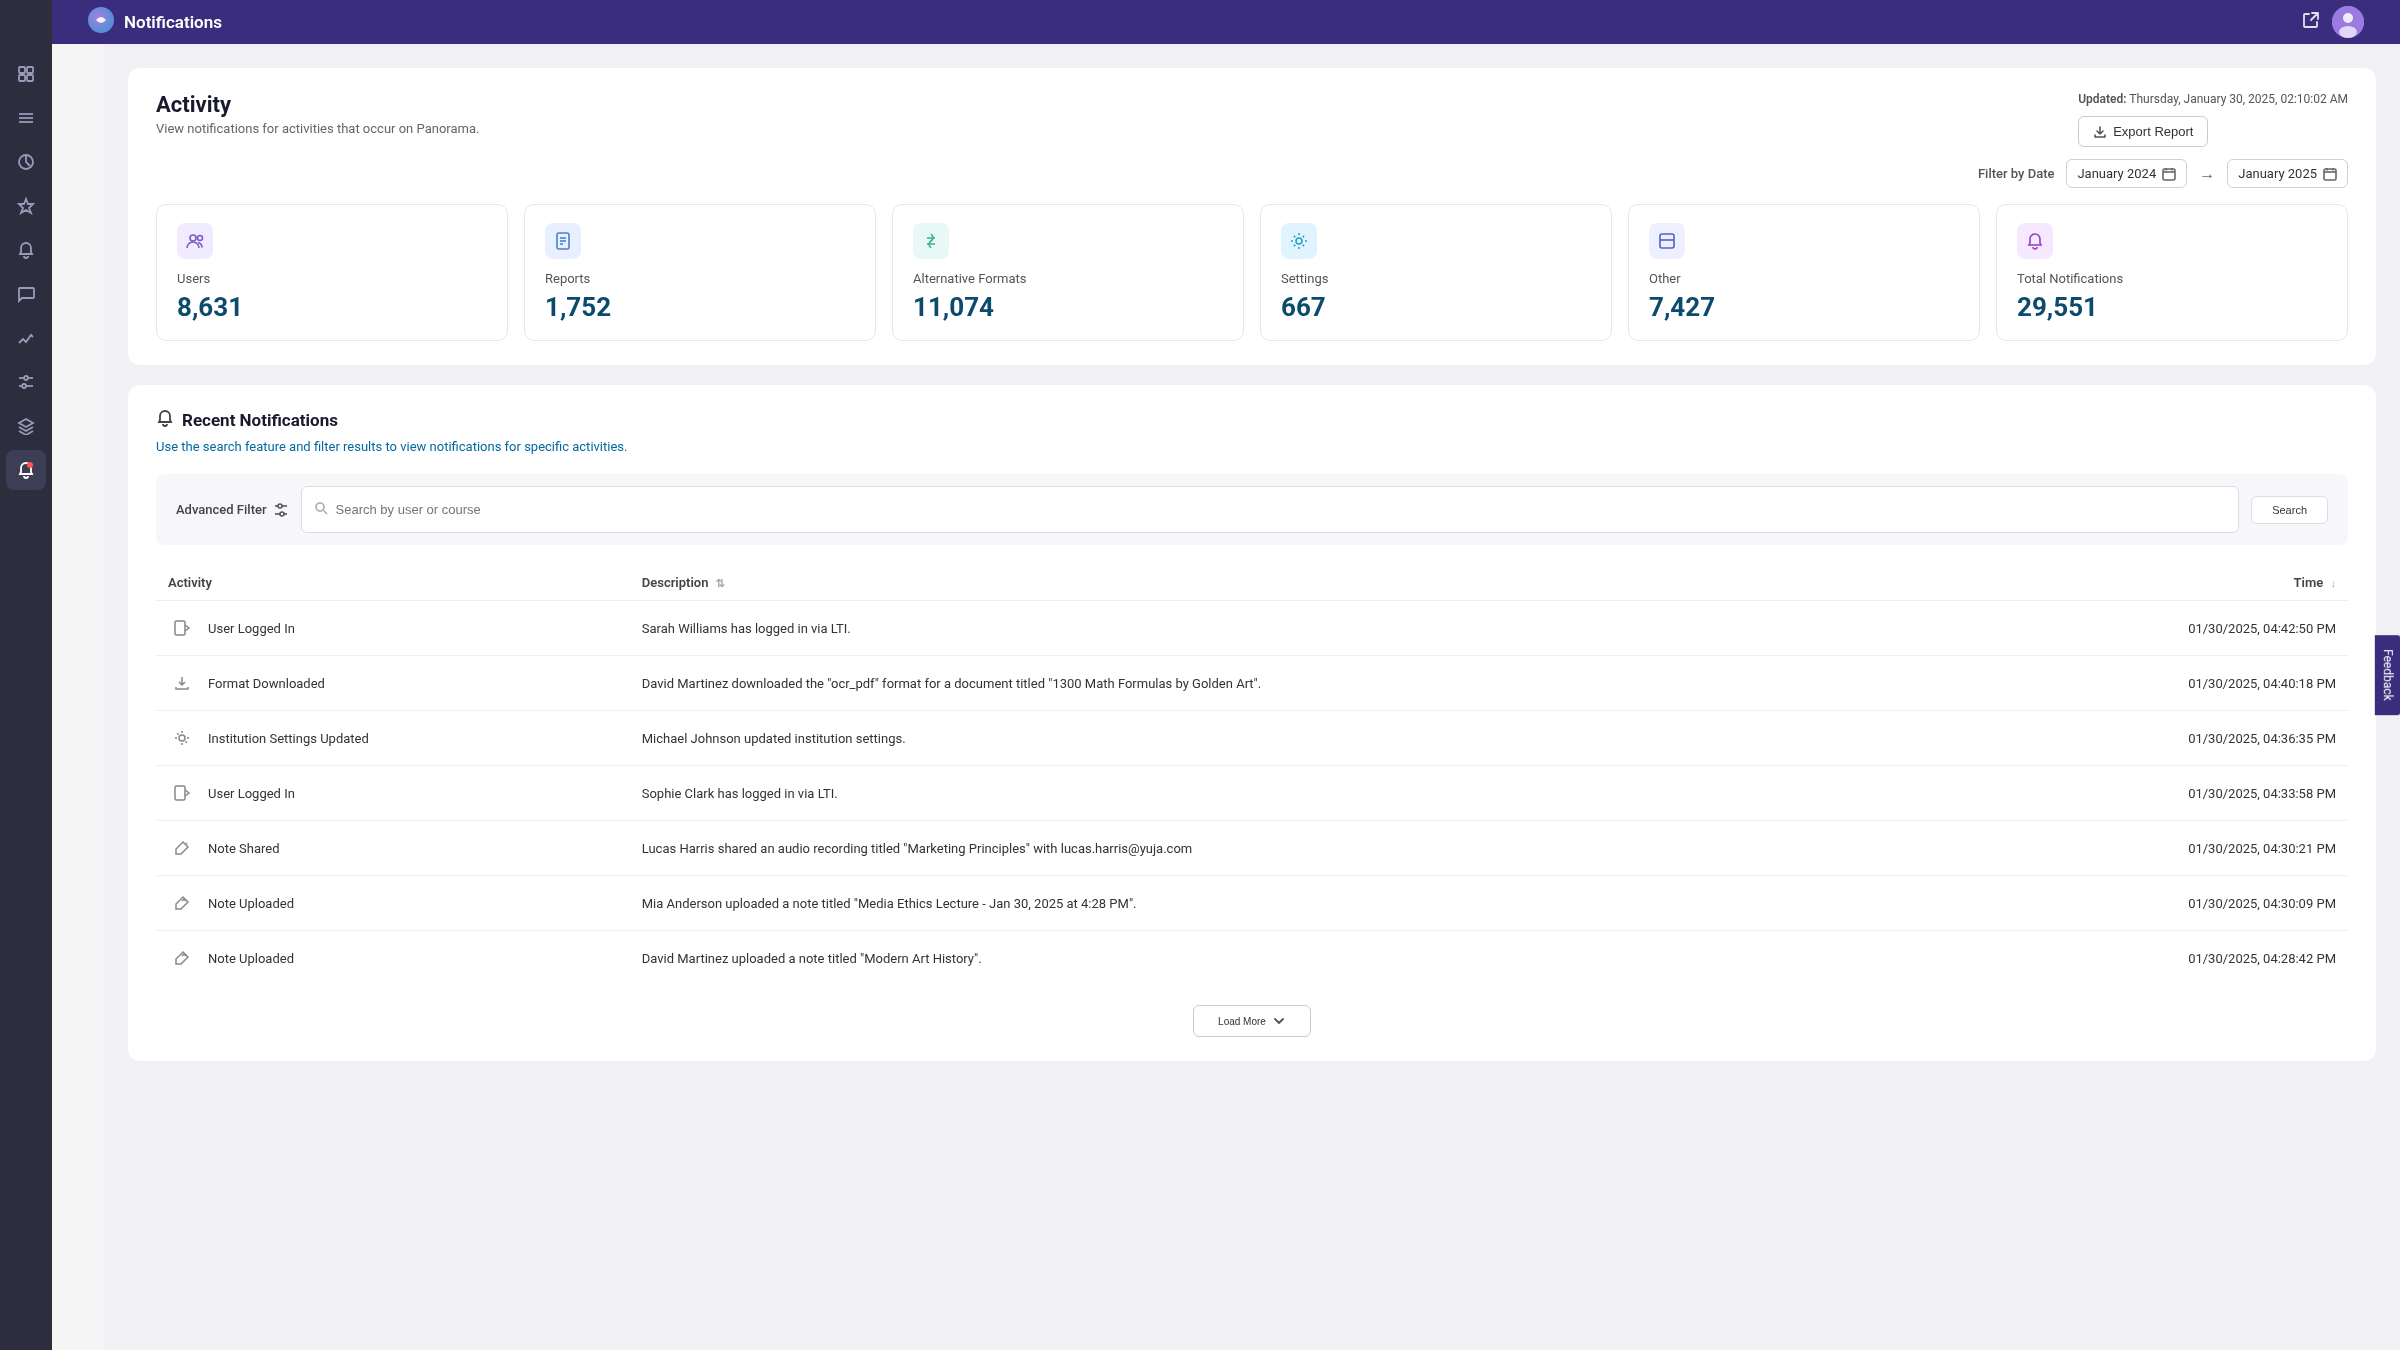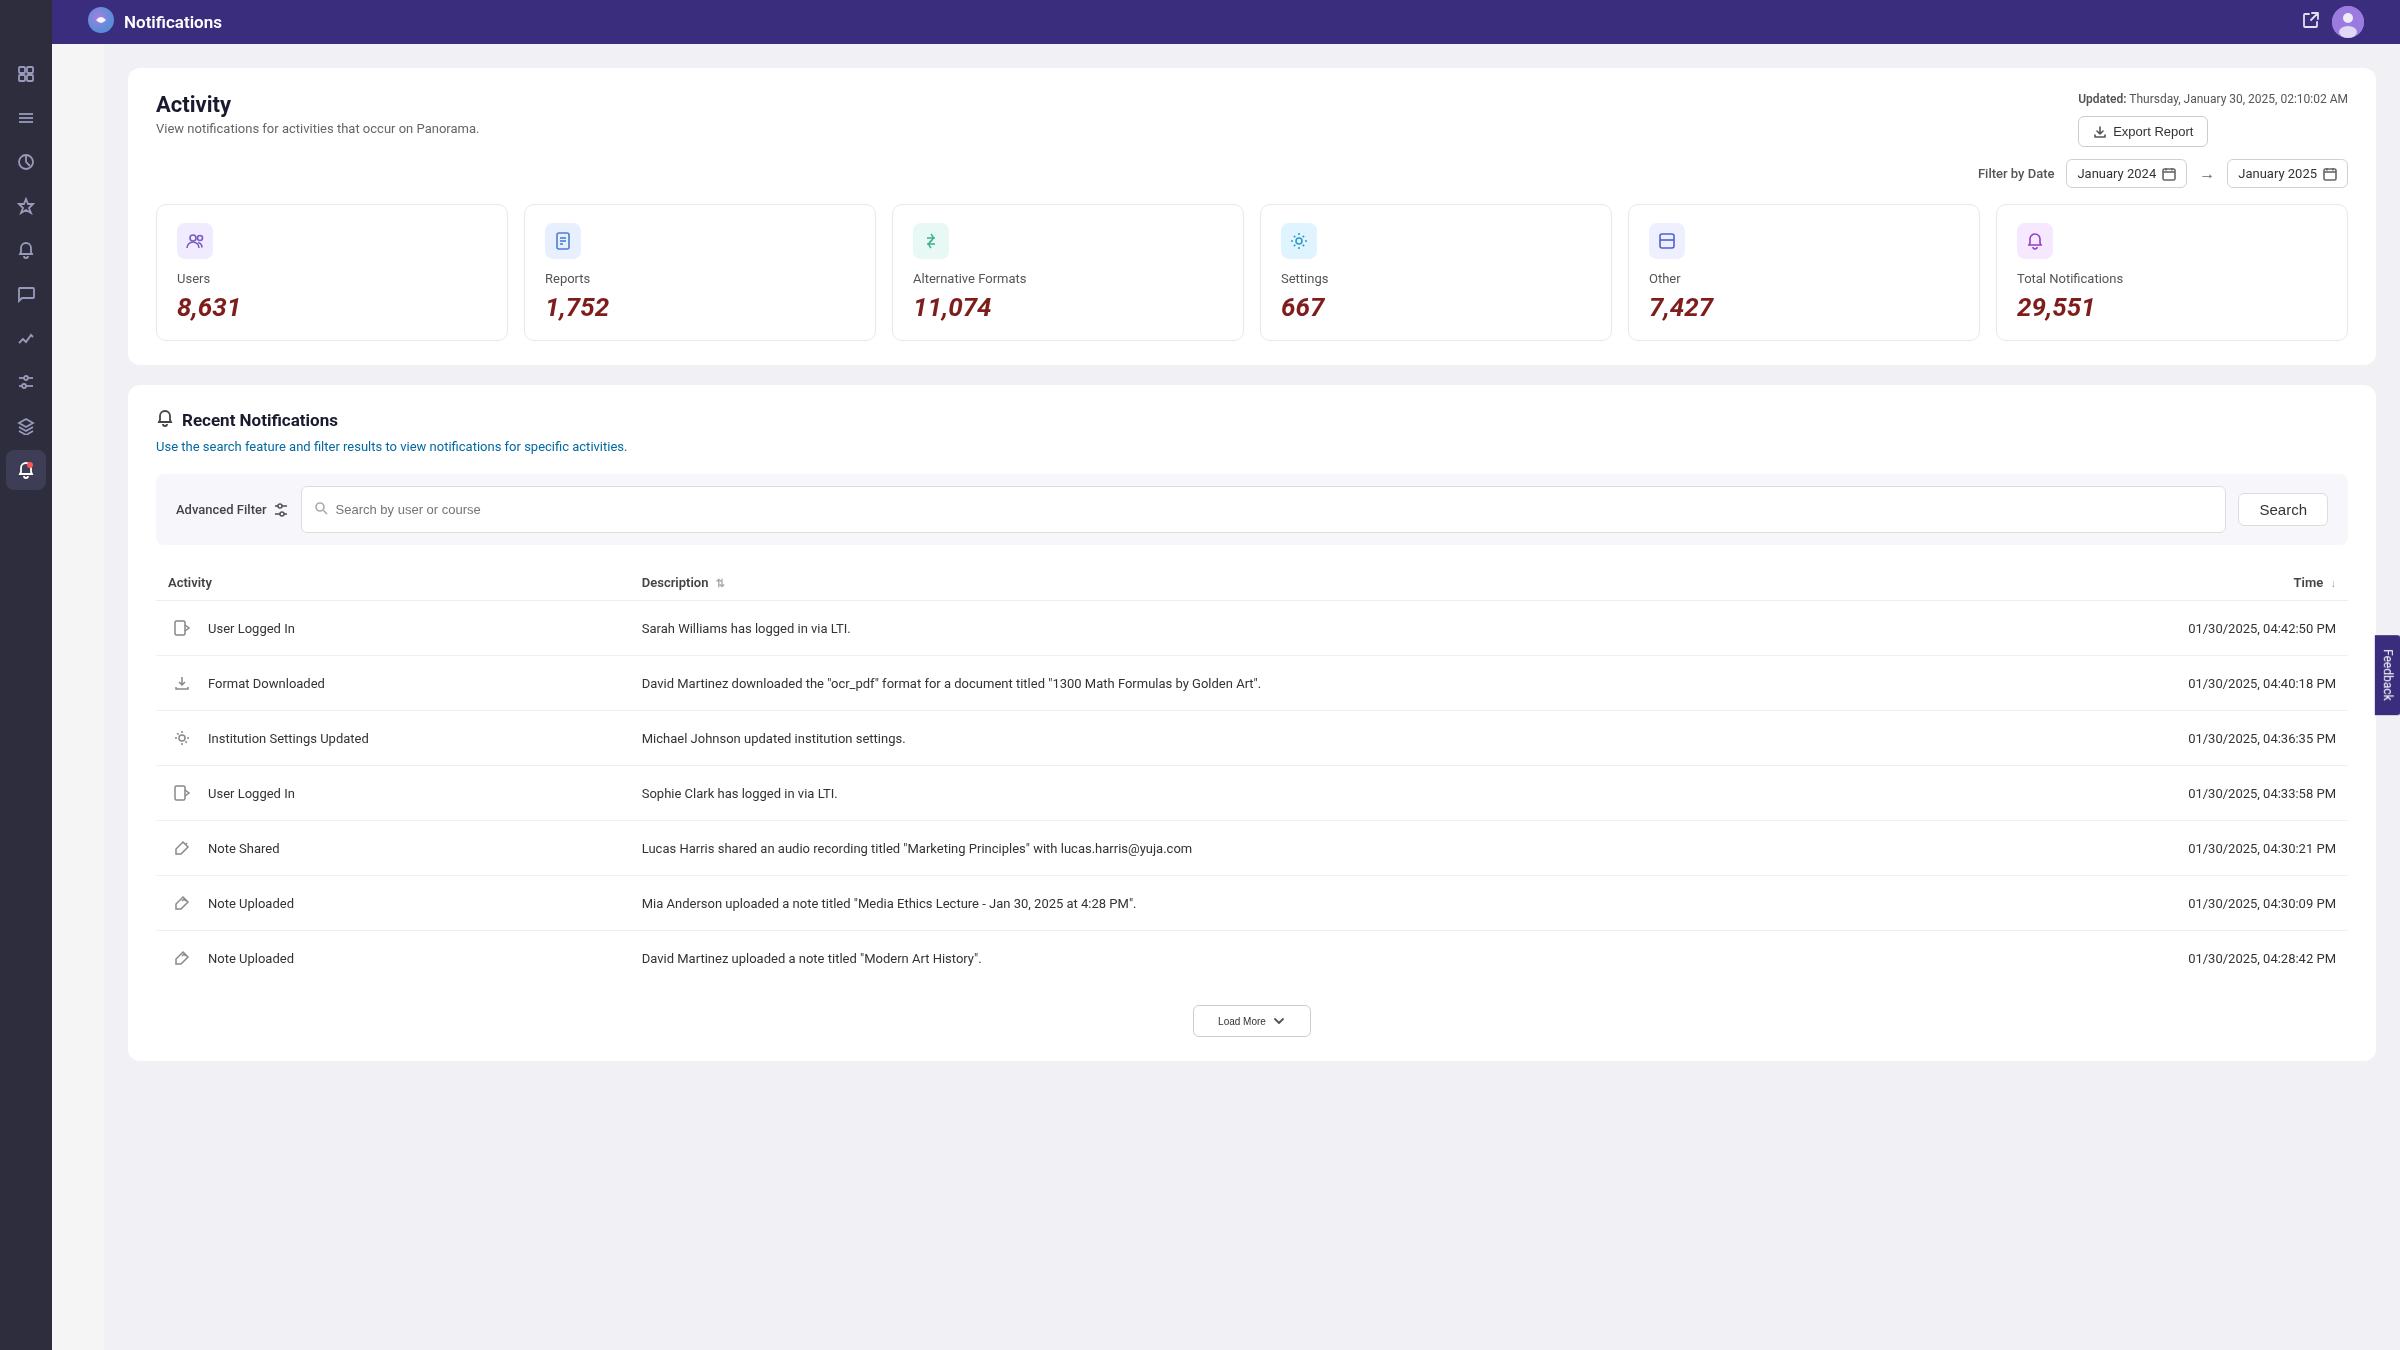--- a/index.html
+++ b/index.html
@@ -171,22 +171,21 @@
     .stat-icon.indigo { background: #eef0ff; color: #5060d0; }
     .stat-icon.violet { background: #f5e8ff; color: #9040c0; }
     .stat-label {
       font-size: 13px;
       color: #555;
       margin-bottom: 6px;
     }
     .stat-value {
       font-size: 26px;
       font-weight: 700;
-      color: #7f1d1d;
-      font-style: italic;
+      color: #0c4a6e;
     }
 
     
     .notif-section {
       background: white;
       border-radius: 12px;
       padding: 24px 28px;
     }
     .notif-header {
       display: flex;
@@ -243,21 +242,21 @@
       color: #333;
       width: 100%;
       background: transparent;
     }
     .search-icon-inner { color: #aaa; font-size: 14px; }
     .search-btn {
       background: white;
       border: 1.5px solid #ddd;
       border-radius: 6px;
       padding: 7px 20px;
-      font-size: 15px;
+      font-size: 11px;
       color: #333;
       cursor: pointer;
       font-weight: 500;
     }
 
     
     .notif-table {
       width: 100%;
       border-collapse: collapse;
     }

